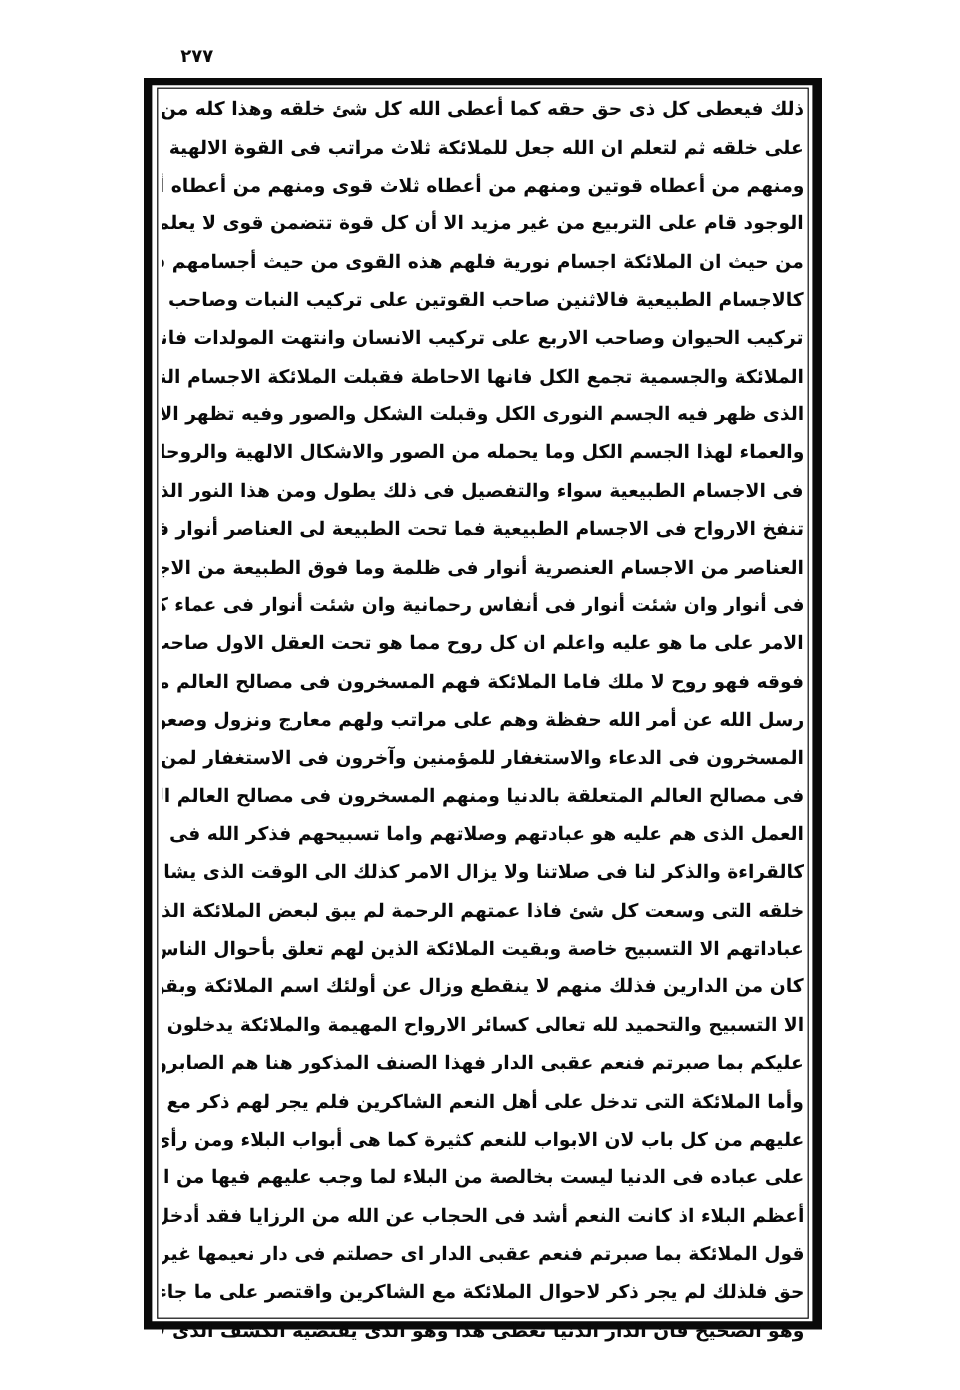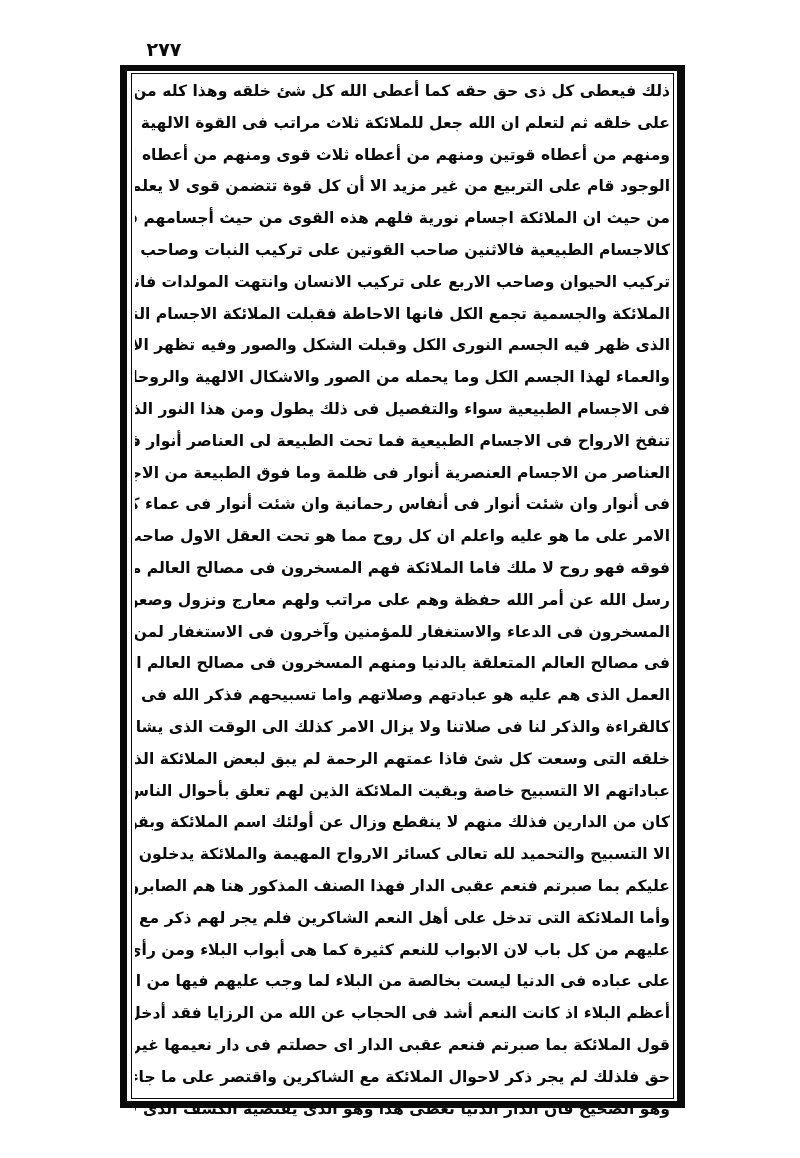--- a/index.html
+++ b/index.html
@@ -3,21 +3,21 @@
 <meta charset="utf-8">
 <style>
   html, body { margin: 0; padding: 0; }
   body {
     width: 800px; height: 1158px; background: #ffffff;
     position: relative; overflow: hidden;
     font-family: "DejaVu Sans", sans-serif; color: #0a0a0a;
   }
   .page-number {
     position: absolute; left: 140px; top: 38px; width: 48px;
-    text-align: center; font-size: 19px; font-weight: bold;
+    text-align: center; font-size: 15px; font-weight: bold;
     letter-spacing: 0px; direction: rtl;
   }
   .frame {
     position: absolute; left: 120px; top: 65px;
     width: 565px; height: 1043px; box-sizing: border-box;
     border-top: 6px solid #0a0a0a;
     border-bottom: 7px solid #0a0a0a;
     border-left: 7px solid #0a0a0a;
     border-right: 8px solid #0a0a0a;
   }

